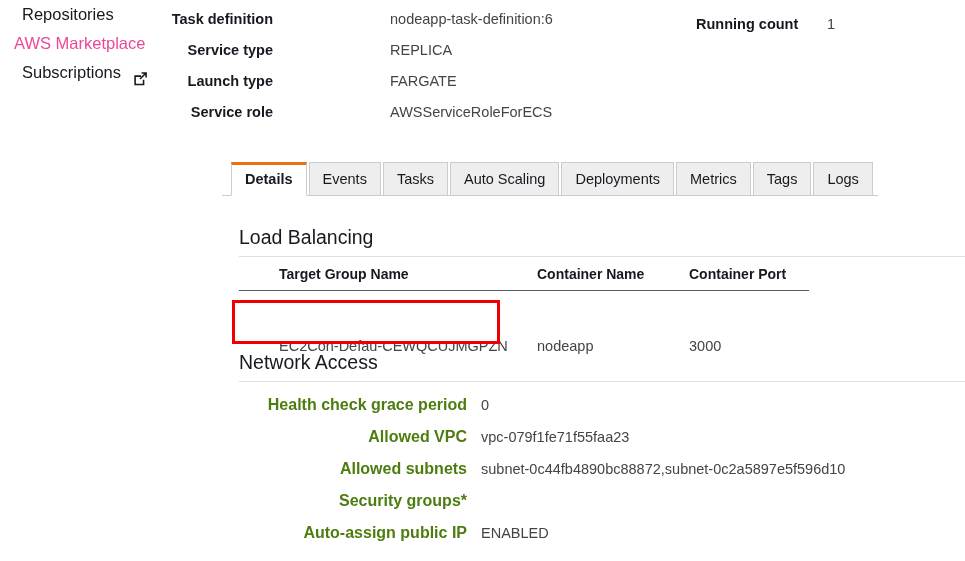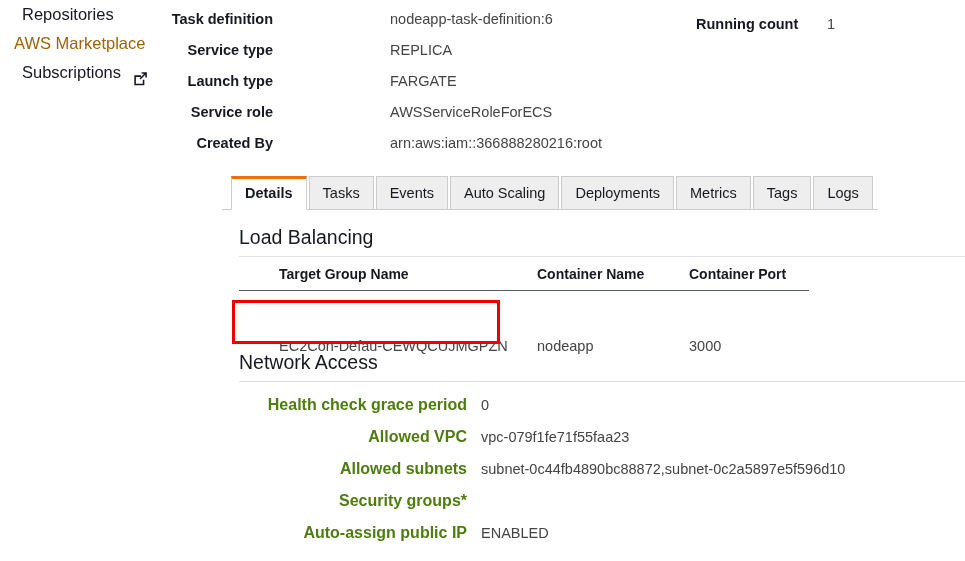--- a/index.html
+++ b/index.html
@@ -29,21 +29,21 @@
   }
   .nav-item {
     font-size: 16.5px;
     color: #16191f;
     padding: 0 0 0 14px;
     line-height: 29px;
     white-space: nowrap;
   }
   .nav-section {
     font-size: 16.5px;
-    color: #a16207;
+    color: #ec4899;
     padding: 0 0 0 6px;
     line-height: 29px;
     white-space: nowrap;
   }
   .nav-row-ext {
     display: flex;
     align-items: center;
     gap: 12px;
   }
   .ext-icon {
@@ -105,21 +105,21 @@
   .running-value {
     position: absolute;
     left: 164px; top: 0;
     font-size: 14.5px;
     color: #444444;
   }
 
   
   #tabstrip {
     position: absolute;
-    left: 0; top: 176px;
+    left: 0; top: 162px;
     width: 656px;
     height: 34px;
     border-bottom: 1px solid #cccccc;
   }
   .tabs-inner {
     position: absolute;
     left: 9px; bottom: -1px;
     display: flex;
     align-items: flex-end;
     gap: 2px;
@@ -266,41 +266,37 @@
     <div class="kv-top">
       <span class="k">Launch type</span>
       <span class="v">FARGATE</span>
     </div>
 
     <div class="kv-top">
       <span class="k">Service role</span>
       <span class="v">AWSServiceRoleForECS</span>
     </div>
 
-    <div class="kv-top">
-      <span class="k">Created By</span>
-      <span class="v">arn:aws:iam::366888280216:root</span>
-    </div>
 
     <div class="running-wrap">
       <span class="running-label">Running count</span>
       <span class="running-value">1</span>
     </div>
   </div>
 
   <div id="tabstrip">
     <div class="tabs-inner">
       <div class="tab active">
         <span>Details</span>
       </div>
       <div class="tab">
+        <span>Events</span>
+      </div>
+      <div class="tab">
         <span>Tasks</span>
-      </div>
-      <div class="tab">
-        <span>Events</span>
       </div>
       <div class="tab">
         <span>Auto Scaling</span>
       </div>
       <div class="tab">
         <span>Deployments</span>
       </div>
       <div class="tab">
         <span>Metrics</span>
       </div>

